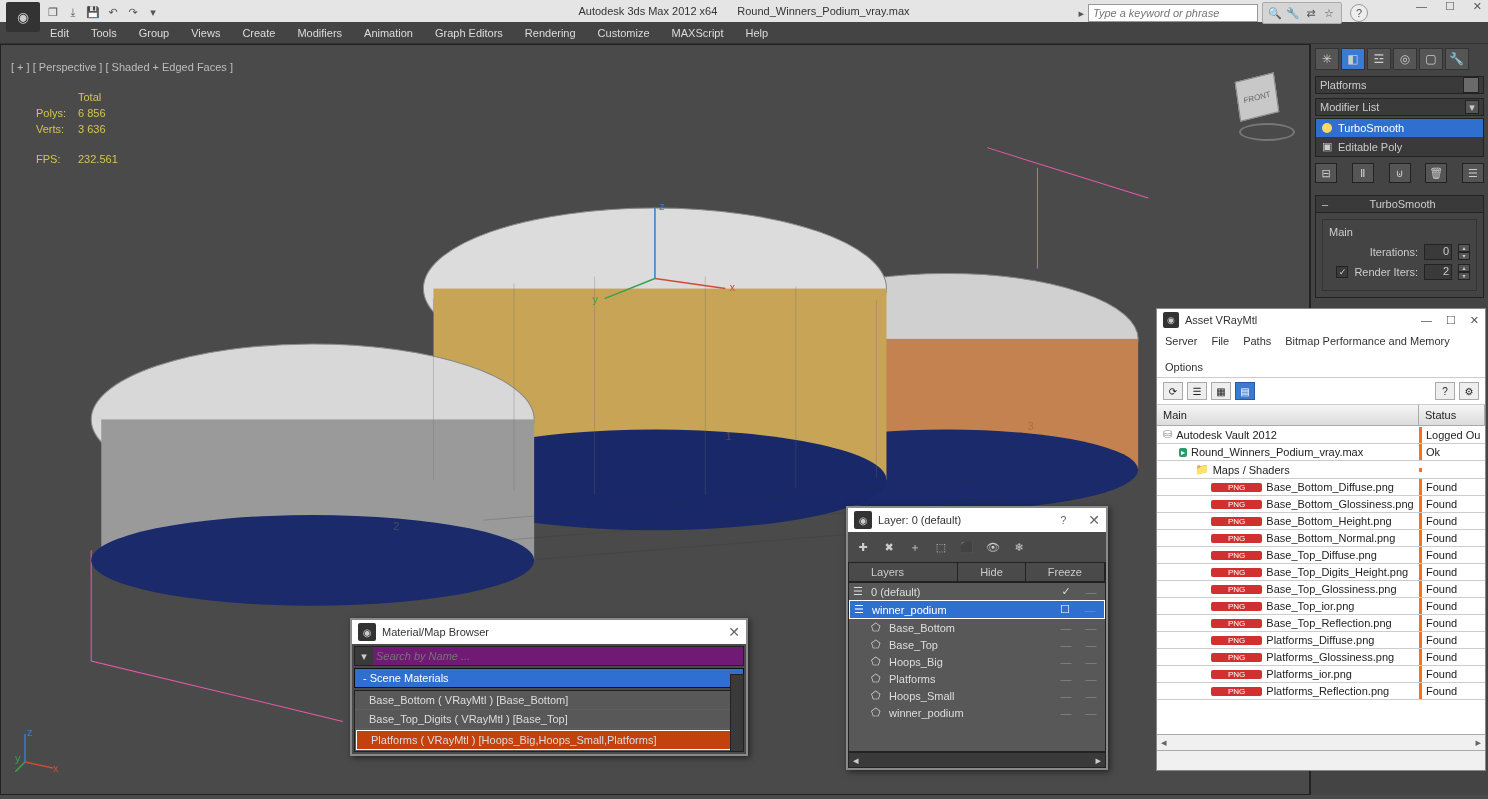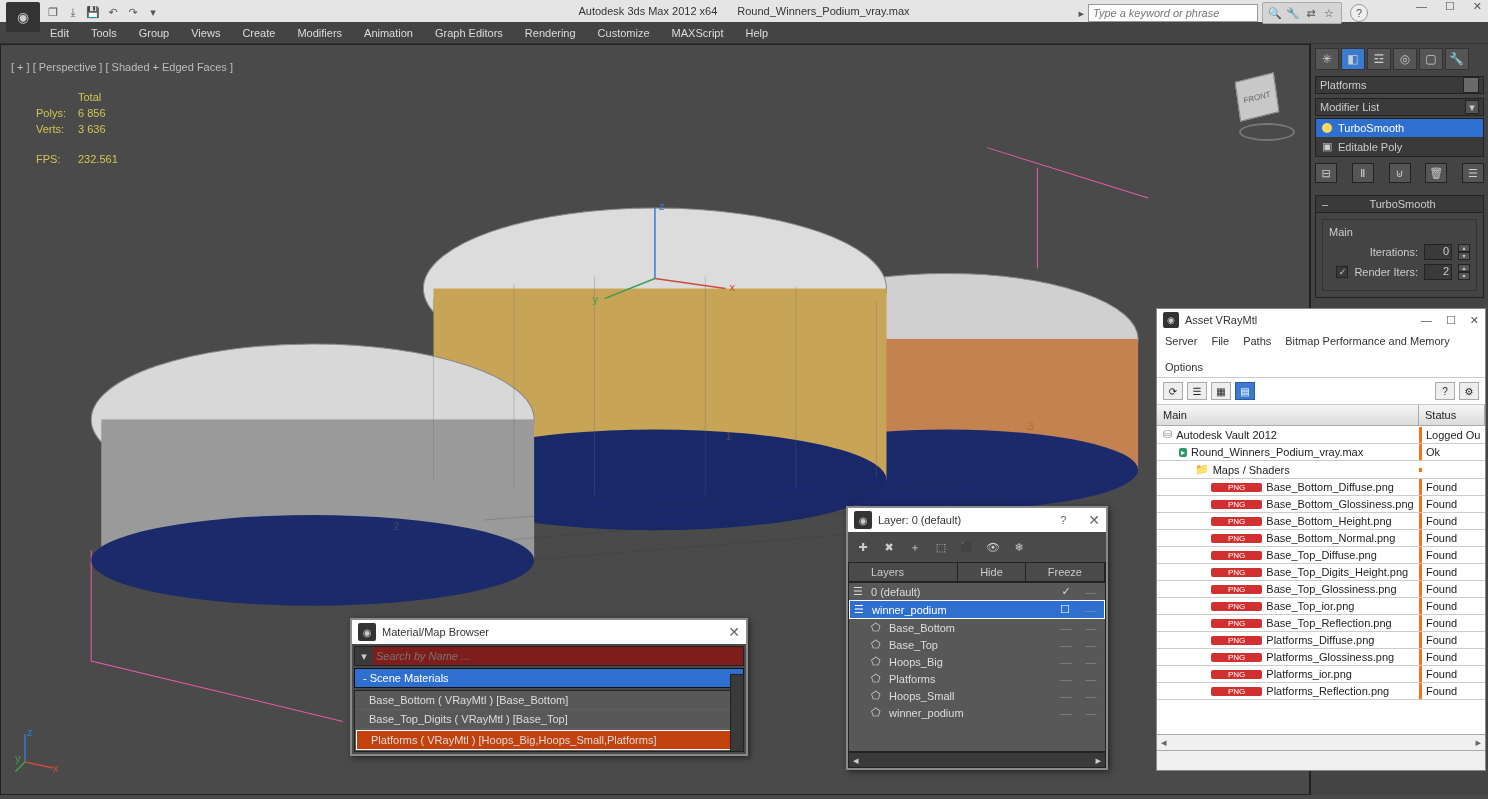--- a/index.html
+++ b/index.html
@@ -65,21 +65,21 @@
 
 
 .float-win { position:absolute; background:#4a4a4a; border:2px solid #8a8a8a; box-shadow:2px 2px 6px rgba(0,0,0,.5);}
 .fw-title { height:24px; background:#fff; color:#333; display:flex; align-items:center; padding:0 6px; font-size:12px;}
 .fw-title .icon3ds { width:18px; height:18px; background:#333; border-radius:2px; margin-right:6px; display:flex; align-items:center; justify-content:center; color:#ccc; font-size:10px;}
 .fw-title .close { margin-left:auto; color:#666; font-size:14px;}
 .fw-title .q { margin-left:auto; margin-right:12px; color:#666;}
 .matpanel { position:absolute; top:618px; left:350px; width:398px; }
 .matpanel .searchrow { display:flex; align-items:center; background:#3a3a3a; border:1px solid #222; margin:2px;}
 .matpanel .searchrow .tri { width:18px; color:#ccc; text-align:center;}
-.matpanel .searchrow input { flex:1; background:#7f1d1d; border:none; color:#999; font-style:italic; padding:3px;}
+.matpanel .searchrow input { flex:1; background:#701a75; border:none; color:#999; font-style:italic; padding:3px;}
 .matpanel .group-head { background:#2f6fd0; color:#fff; padding:3px 8px; margin:2px; border:1px solid #111;}
 .matpanel .listarea { margin:0 2px 2px 2px; border:1px solid #222; background:#585858; max-height:76px; overflow:hidden;}
 .matpanel .listarea .row { padding:3px 14px; border-bottom:1px dotted #666; color:#ddd;}
 .matpanel .listarea .row.sel { background:#c2410c; border:1px solid #fff; margin:1px;}
 .matpanel .scroll { position:absolute; right:2px; top:54px; bottom:2px; width:14px; background:#3a3a3a; border:1px solid #222;}
 
 
 .layerpanel { position:absolute; top:506px; left:846px; width:262px;}
 .layerpanel .toolbar-row { display:flex; gap:8px; padding:6px; background:#4a4a4a;}
 .layerpanel .toolbar-row span { width:18px; height:18px; display:flex; align-items:center; justify-content:center; color:#ccc;}

